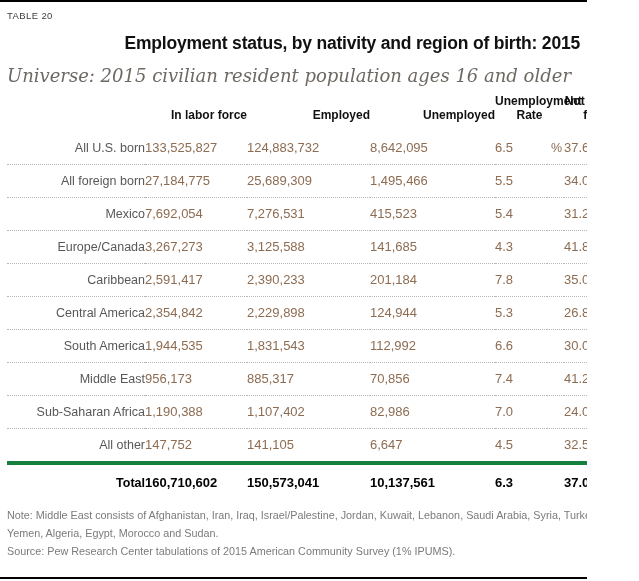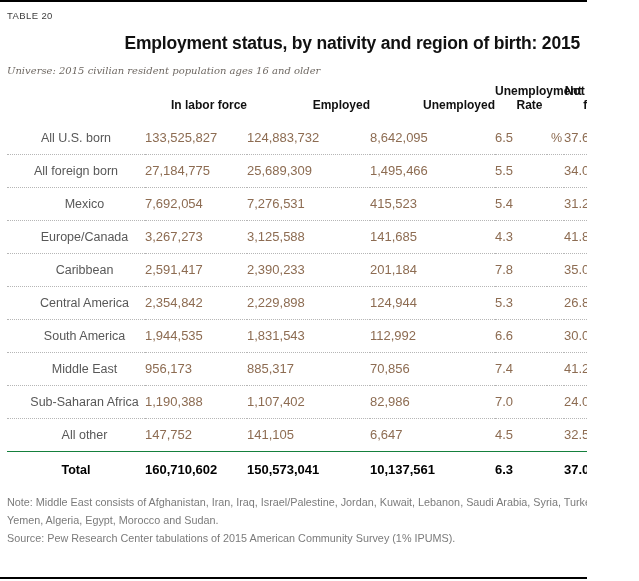--- a/index.html
+++ b/index.html
@@ -24,21 +24,21 @@
     font-size:17.5px;
     font-weight:bold;
     color:#111;
     letter-spacing:-0.2px;
     text-align:right;
   }
   .universe {
     margin-top:11px;
     font-family:"DejaVu Serif", serif;
     font-style:italic;
-    font-size:10px;
+    font-size:18px;
     color:#6e6862;
   }
   table {
     width:625px;
     margin-top:2px;
     border-collapse:collapse;
     table-layout:fixed;
   }
   col.c-label { width:138px; }
   col.c-ilf   { width:102px; }
@@ -53,28 +53,28 @@
     font-weight:bold;
     color:#111;
     vertical-align:bottom;
     padding:6px 0 8px;
     line-height:14px;
   }
   th.num { text-align:right; }
   th.center { text-align:center; }
   td { font-size:13px; vertical-align:middle; }
   tbody td { padding:8px 0 9px; border-bottom:1px dotted #b6b6b6; }
-  td.label { font-size:12.5px; color:#585858; text-align:center; }
+  td.label { font-size:12.5px; color:#585858; text-align:right; }
   td.num   { text-align:left; color:#8d6c52; }
   td.pct   { text-align:left; padding-left:4px; color:#8d6c52; font-size:12.5px; }
   tr.indent td.label { padding-left:17px; }
   tr.row-first td { padding-top:10px; }
   tr.row-last td { border-bottom:none; }
   tr.row-total td {
-    border-top:1px solid #15803d;
+    border-top:4px solid #15803d;
     border-bottom:none;
     font-weight:bold;
     padding:10px 0 9px;
   }
   tr.row-total td.label,
   tr.row-total td.num,
   tr.row-total td.pct { color:#000; }
   .notes {
     margin-top:7px;
     width:612px;

